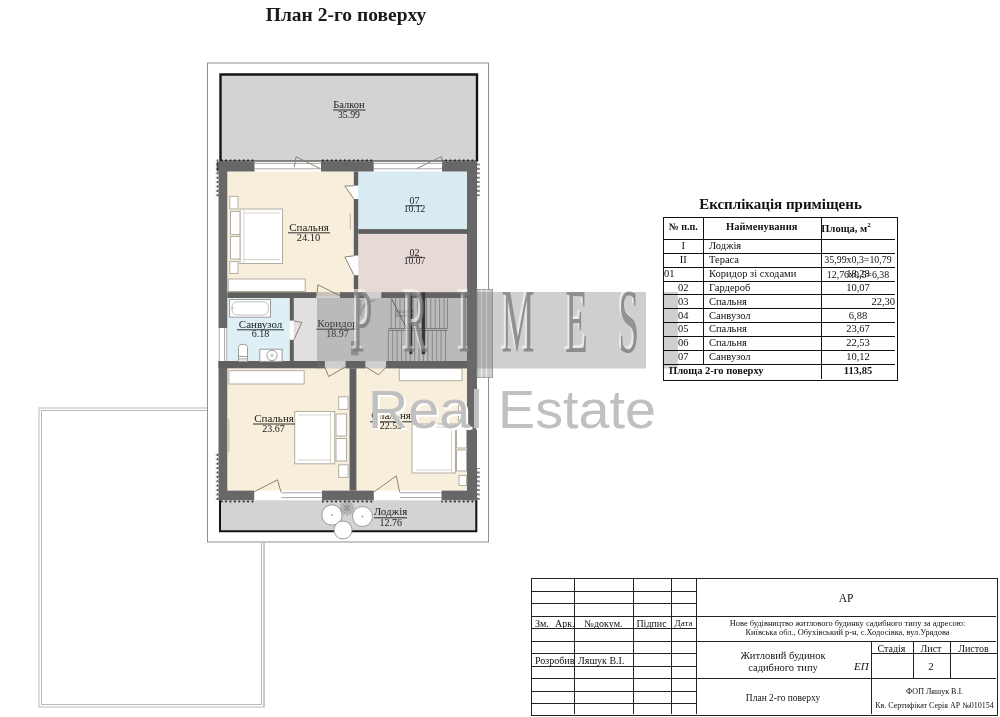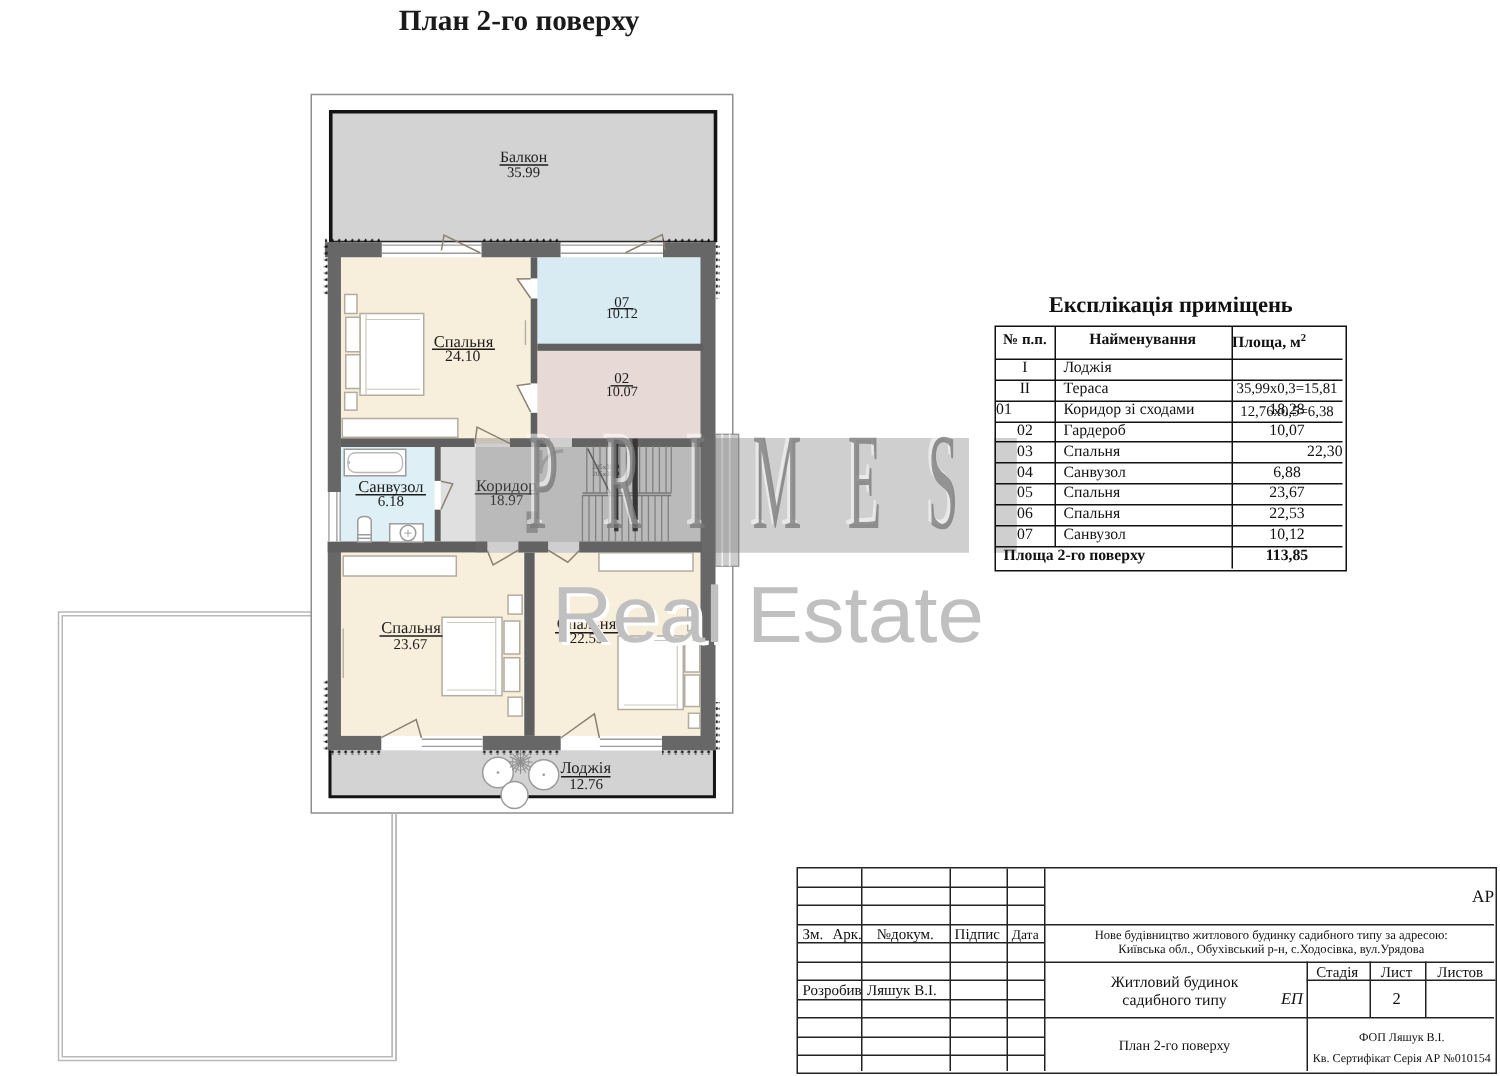--- a/index.html
+++ b/index.html
@@ -427,21 +427,21 @@
 
   <div class="abs" style="left:0;top:3px;width:38.5px;text-align:center;font-weight:bold;font-size:10px;">№ п.п.</div>
   <div class="abs" style="left:38.5px;top:3px;width:118.5px;text-align:center;font-weight:bold;">Найменування</div>
   <div class="abs" style="left:145px;top:3px;width:74px;text-align:center;font-weight:bold;">Площа, м<sup style="font-size:7px;">2</sup></div>
 
   <div class="abs" style="left:0;top:22.5px;width:38.5px;text-align:center;">I</div>
   <div class="abs" style="left:45px;top:22.5px;">Лоджія</div>
   <div class="abs" style="left:157px;top:23px;width:74px;text-align:center;font-size:9.9px;margin-top:28px;">12,76x0,5=6,38</div>
   <div class="abs" style="left:0;top:36.4px;width:38.5px;text-align:center;">II</div>
   <div class="abs" style="left:45px;top:36.4px;">Тераса</div>
-  <div class="abs" style="left:157px;top:36.9px;width:74px;text-align:center;font-size:9.9px;">35,99x0,3=15,81</div>
+  <div class="abs" style="left:157px;top:36.9px;width:74px;text-align:center;font-size:9.9px;">35,99x0,3=10,79</div>
   <div class="abs" style="left:0;top:50.3px;width:38.5px;text-align:left;">01</div>
   <div class="abs" style="left:45px;top:50.3px;">Коридор зі сходами</div>
   <div class="abs" style="left:157px;top:50.3px;width:74px;text-align:center;">18,28</div>
   <div class="abs" style="left:0;top:64.2px;width:38.5px;text-align:center;">02</div>
   <div class="abs" style="left:45px;top:64.2px;">Гардероб</div>
   <div class="abs" style="left:157px;top:64.2px;width:74px;text-align:center;">10,07</div>
   <div class="abs" style="left:0;top:78.1px;width:38.5px;text-align:center;">03</div>
   <div class="abs" style="left:45px;top:78.1px;">Спальня</div>
   <div class="abs" style="left:157px;top:78.1px;width:74px;text-align:right;font-family:Liberation Serif, serif;">22,30</div>
   <div class="abs" style="left:0;top:92.0px;width:38.5px;text-align:center;">04</div>
@@ -489,21 +489,21 @@
 
   <div class="abs" style="left:3px;top:38.8px;">Зм.</div>
   <div class="abs" style="left:23px;top:38.8px;">Арк.</div>
   <div class="abs" style="left:43px;top:38.8px;width:57px;text-align:center;">№докум.</div>
   <div class="abs" style="left:139px;top:38.8px;width:25px;text-align:center;font-size:9px;">Дата</div>
   <div class="abs" style="left:101px;top:38.8px;width:37px;text-align:center;">Підпис</div>
 
   <div class="abs" style="left:3px;top:76px;">Розробив</div>
   <div class="abs" style="left:46px;top:76px;">Ляшук В.І.</div>
 
-  <div class="abs" style="left:164px;top:12.5px;width:300px;text-align:right;font-size:11.5px;">АР</div>
+  <div class="abs" style="left:164px;top:12.5px;width:300px;text-align:center;font-size:11.5px;">АР</div>
 
   <div class="abs" style="left:164px;top:39.5px;width:303px;text-align:center;font-size:8.4px;">Нове будівництво житлового будинку садибного типу за адресою:<br>Київська обл., Обухівський р-н, с.Ходосівка, вул.Урядова</div>
 
   <div class="abs" style="left:164px;top:71px;width:174px;text-align:center;font-size:10.5px;line-height:12px;">Житловий будинок<br>садибного типу</div>
 
   <div class="abs" style="left:338.5px;top:64px;width:42px;text-align:center;">Стадія</div>
   <div class="abs" style="left:380.5px;top:64px;width:37px;text-align:center;">Лист</div>
   <div class="abs" style="left:418px;top:64px;width:47px;text-align:center;">Листов</div>
 
   <div class="abs" style="left:322px;top:81px;width:42px;font-size:11px;font-style:italic;">ЕП</div>

